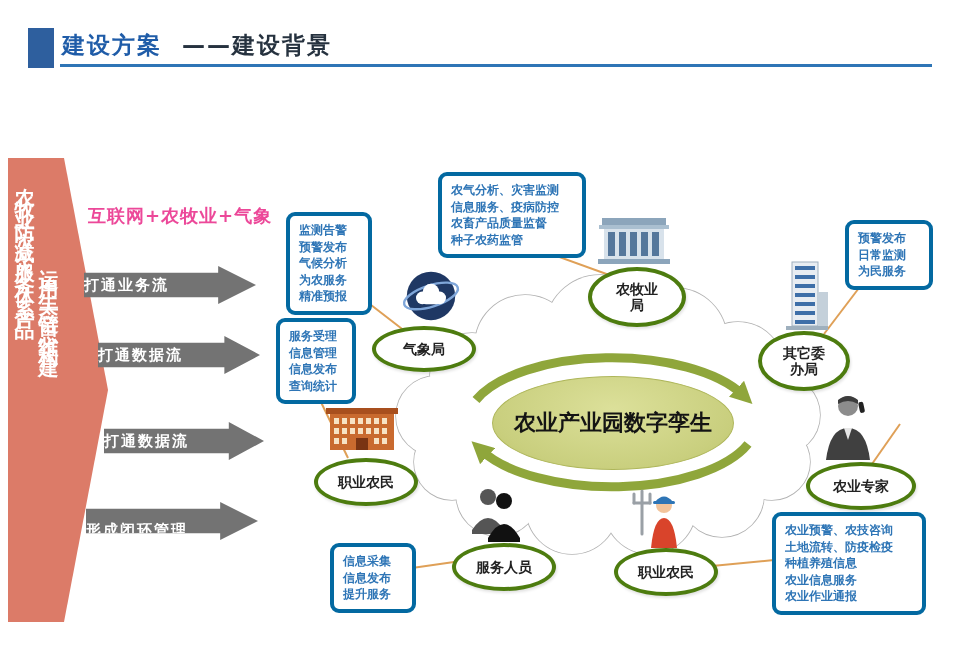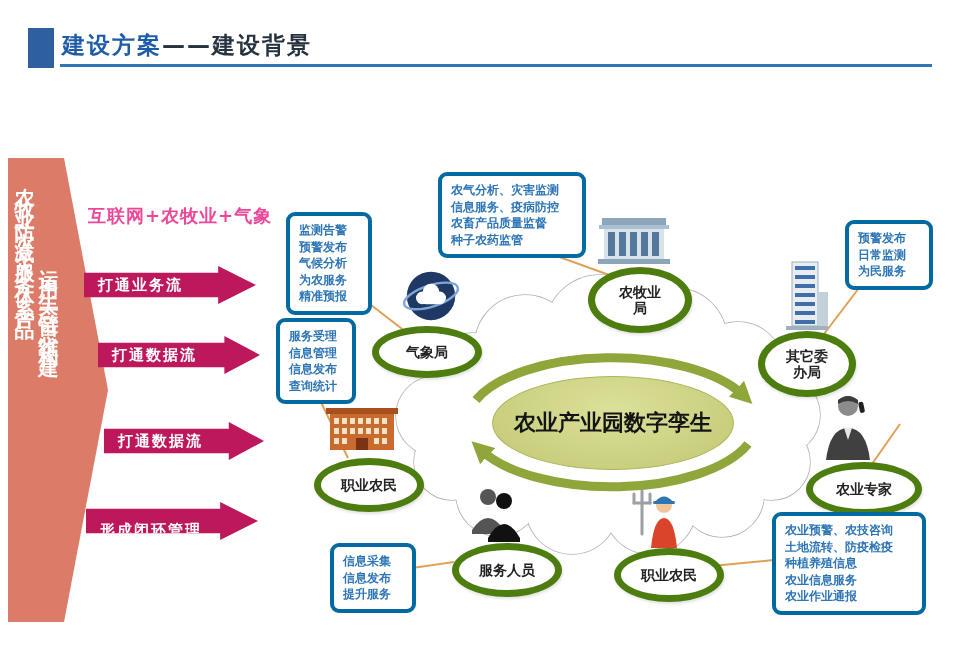--- a/index.html
+++ b/index.html
@@ -5,21 +5,21 @@
   html,body { margin:0; padding:0; background:#e9e9e9; }
   .slide {
     position:relative; width:960px; height:659px; margin:0 auto;
     background:#ffffff; overflow:hidden;
     font-family:"DejaVu Sans","Liberation Sans",sans-serif;
   }
   
   .hdr-square { position:absolute; left:28px; top:28px; width:26px; height:40px; background:#2E5F9E; }
   .hdr-title  { position:absolute; left:62px; top:30px; margin:0; font-size:23px; font-weight:bold; letter-spacing:2px; }
   .hdr-title .t1 { color:#1F5CA8; }
-  .hdr-title .t2 { color:#26323F; }
+  .hdr-title .t2 { color:#26323F;margin-left:20px; }
   .hdr-rule   { position:absolute; left:60px; top:64px; width:872px; height:3px; background:#2E75B6; }
 
   
   .banner {
     position:absolute; left:8px; top:158px; width:100px; height:464px;
     background:#DC7B68;
     clip-path:polygon(0 0, 56% 0, 100% 50%, 56% 100%, 0 100%);
   }
   .banner span {
     position:absolute; color:#ffffff; font-weight:bold; font-size:20px;
@@ -27,43 +27,43 @@
   }
   .banner .colL { left:7px;  top:14px; }
   .banner .colR { left:31px; top:96px; }
 
   
   .net-heading {
     position:absolute; left:88px; top:204px; font-size:18px; font-weight:bold;
     color:#ec4899; letter-spacing:1px;
   }
   .flow-arrow {
-    position:absolute; height:38px; background:#be185d; color:#fff;
+    position:absolute; height:38px; background:#737373; color:#fff;
     font-size:15px; font-weight:bold; letter-spacing:2px;
-    display:flex; align-items:center; padding-left:14px; box-sizing:border-box;
+    display:flex; align-items:center; box-sizing:border-box;
     clip-path:polygon(0 18%, 78% 18%, 78% 0, 100% 50%, 78% 100%, 78% 82%, 0 82%);
   }
   .fa1 { left:84px;  top:266px; width:172px; }
   .fa2 { left:98px;  top:336px; width:162px; }
   .fa3 { left:104px; top:422px; width:160px; }
   .fa4 { left:86px;  top:502px; width:172px;align-items:flex-end; }
 
   
   .bg-svg { position:absolute; left:0; top:0; pointer-events:none; }
 
   .center-ellipse {
     position:absolute; left:492px; top:376px; width:240px; height:92px;
     background:radial-gradient(ellipse at 50% 35%, #DCE09A 0%, #C9CF7E 70%, #BCC468 100%);
     border:1px solid #AEB65A; border-radius:50%;
     display:flex; align-items:center; justify-content:center;
     font-size:22px; font-weight:bold; color:#141414; text-align:center;
   }
 
   .node {
-    position:absolute; background:#ffffff; border:7px solid #4d7c0f; border-radius:50%;
+    position:absolute; background:#ffffff; border:4px solid #4d7c0f; border-radius:50%;
     display:flex; align-items:center; justify-content:center; text-align:center;
     font-size:14px; font-weight:bold; color:#222; line-height:1.15;
     box-shadow:1px 2px 3px rgba(0,0,0,0.12);
   }
   .icon { position:absolute; }
 
   .callout {
     position:absolute; background:#ffffff; border:4px solid #0369a1; border-radius:9px;
     padding:6px 9px; font-size:12px; line-height:1.38; color:#2E75B6; font-weight:bold;
     box-sizing:border-box;

